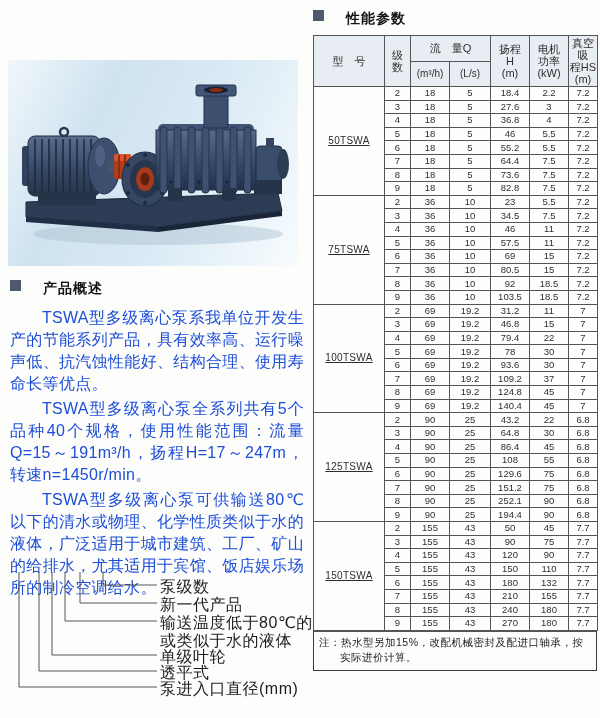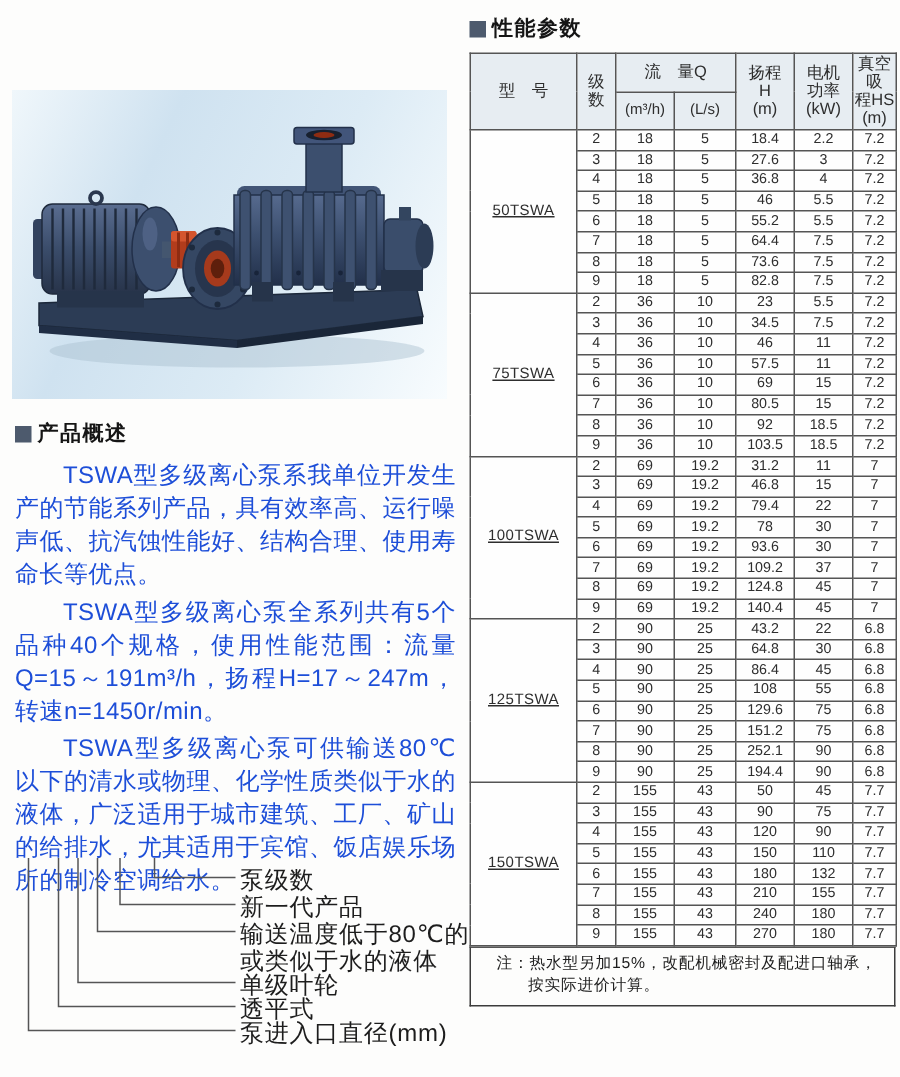--- a/index.html
+++ b/index.html
@@ -1,21 +1,21 @@
 <!DOCTYPE html>
 <html><head>
 <meta charset="utf-8">
 <style>
   * { margin:0; padding:0; box-sizing:border-box; }
   html,body { width:600px; height:718px; }
   body { font-family:"Liberation Sans","DejaVu Sans",sans-serif; background:#fcfcfb; color:#222; }
   .page { position:relative; width:600px; height:718px; overflow:hidden; background:#fdfdfc; }
 
   
-  .sec-h { display:flex; align-items:center; gap:4px; }
+  .sec-h { display:flex; gap:22px; }
   .sec-h .sq { width:11px; height:11px; background:#4d5a6d; flex:0 0 auto; }
   .sec-h .t { font-size:14px; font-weight:bold; color:#151515; letter-spacing:1px; }
 
   
   .photo { position:absolute; left:8px; top:60px; width:290px; height:206px;
            background:linear-gradient(115deg,#f0f7fb 0%,#cfe2f0 30%,#dcebf5 62%,#f8fcfe 100%); }
   .overview { position:absolute; left:10px; top:280px; width:294px; }
   .overview .sec-h { margin-bottom:9px; }
   .overview p { font-size:16px; line-height:22px; text-align:justify; text-indent:2em;
                 color:#1d4ed8; letter-spacing:.3px; margin-bottom:3px; }
@@ -31,21 +31,21 @@
   table.perf-t { border-collapse:collapse; table-layout:fixed; width:284px; margin-top:7px;
                  border:1.5px solid #3c3c3c; }
   .perf-t th, .perf-t td { border:1px solid #555; text-align:center; vertical-align:middle;
                            color:#2e2e2e; overflow:hidden; }
   .perf-t thead th { background:#e7edf2; font-weight:normal; font-size:11px; line-height:12px;
                      white-space:pre-line; padding:1px 0; }
   .perf-t thead .sub { font-size:10px; }
   .perf-t tbody td { font-size:9.5px; height:13.6px; line-height:10px; padding:0; background:#fefefe; }
   .perf-t tbody td.model-cell { font-size:10px; letter-spacing:.3px;text-decoration:underline; }
   .note { width:284px; border:1.5px solid #3c3c3c; border-top:1px solid #555;
-          font-size:10.5px; line-height:15px; color:#1d1d1d; padding:3px 5px 5px 38px;
+          font-size:10.5px; line-height:15px; color:#1d1d1d; padding:3px 5px 5px 26px;
           text-indent:-21px; letter-spacing:.5px; }
 </style>
 </head>
 <body>
 
 <div class="page">
 
   <div class="photo">
     <svg width="290" height="206" viewBox="0 0 290 206">
       <defs>

